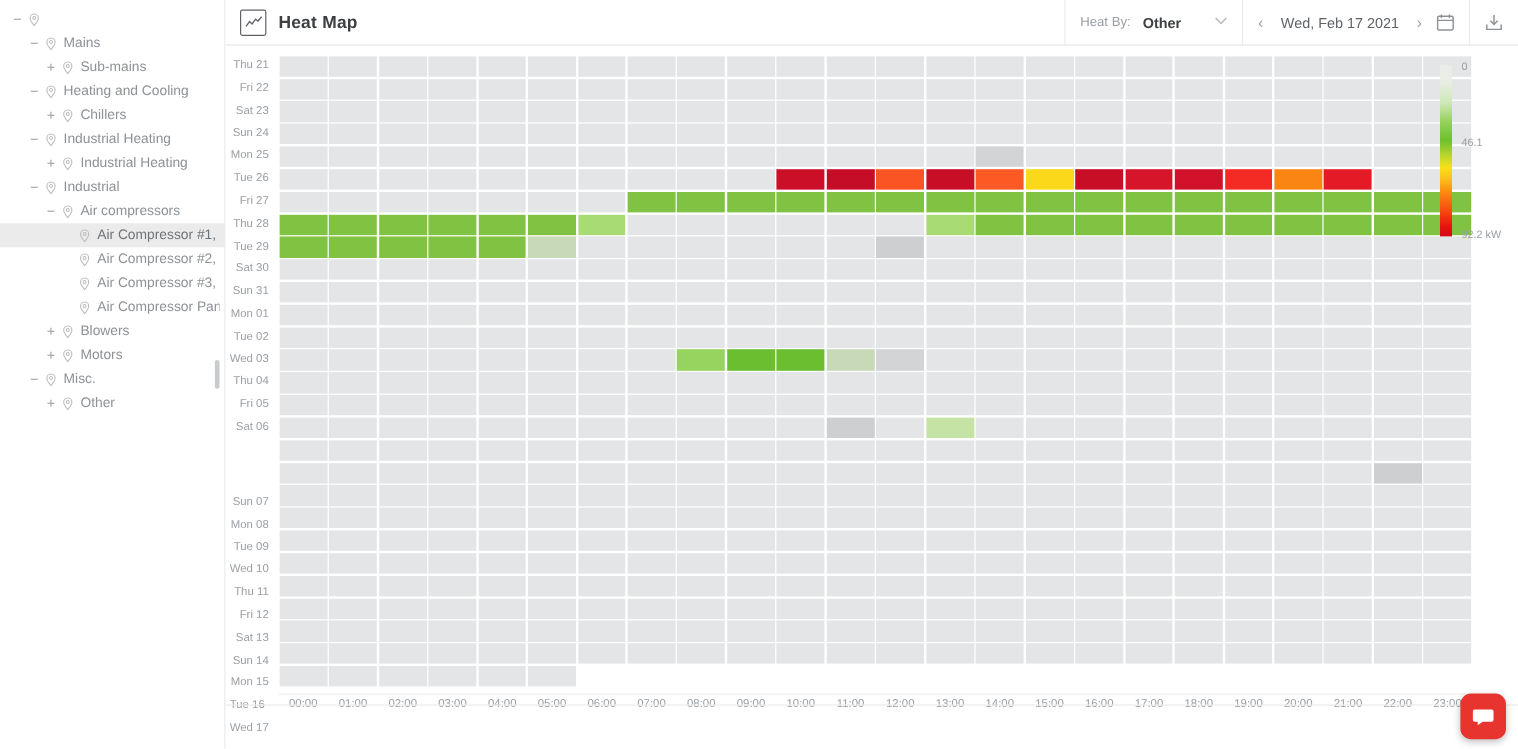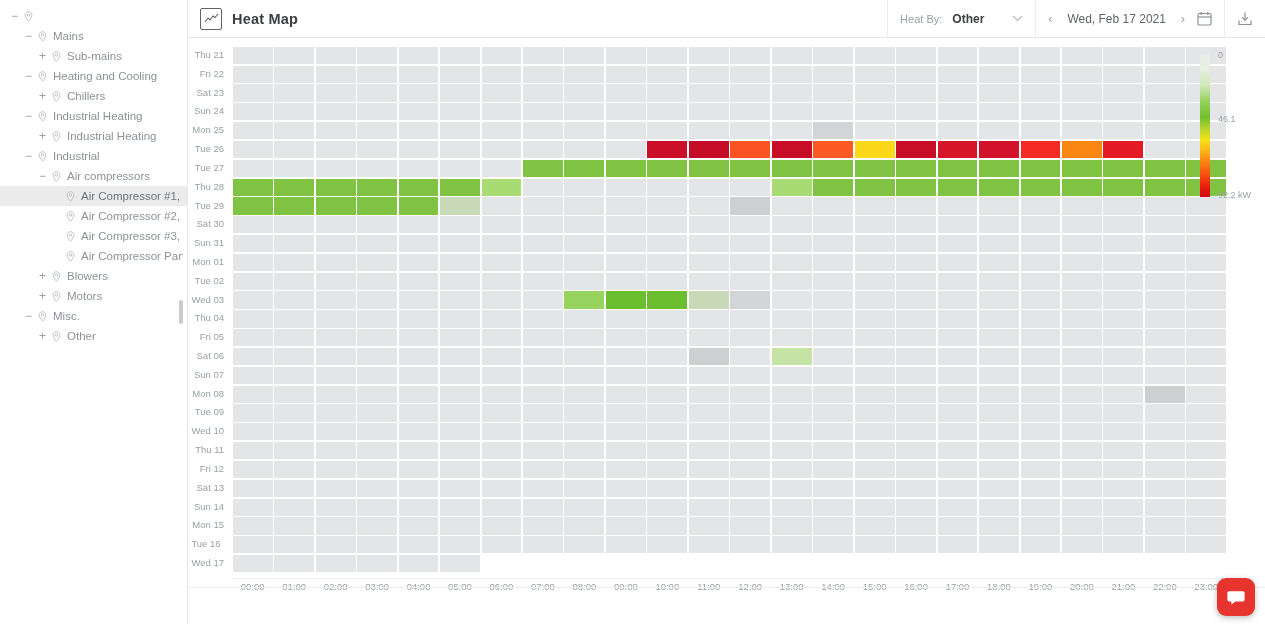--- a/index.html
+++ b/index.html
@@ -356,32 +356,32 @@
     </div>
 
     <div id="plot-wrap">
       <div id="ylabels">
           <div style="height: 18.8214px; line-height: 18.8214px;">Thu 21</div>
           <div style="height: 18.8214px; line-height: 18.8214px;">Fri 22</div>
           <div style="height: 18.8214px; line-height: 18.8214px;">Sat 23</div>
           <div style="height: 18.8214px; line-height: 18.8214px;">Sun 24</div>
           <div style="height: 18.8214px; line-height: 18.8214px;">Mon 25</div>
           <div style="height: 18.8214px; line-height: 18.8214px;">Tue 26</div>
-          <div style="height: 18.8214px; line-height: 18.8214px;">Tue 27</div>
+          <div style="height: 18.8214px; line-height: 18.8214px;">Fri 27</div>
           <div style="height: 18.8214px; line-height: 18.8214px;">Thu 28</div>
           <div style="height: 18.8214px; line-height: 18.8214px;">Tue 29</div>
           <div style="height: 18.8214px; line-height: 18.8214px;">Sat 30</div>
           <div style="height: 18.8214px; line-height: 18.8214px;">Sun 31</div>
           <div style="height: 18.8214px; line-height: 18.8214px;">Mon 01</div>
           <div style="height: 18.8214px; line-height: 18.8214px;">Tue 02</div>
           <div style="height: 18.8214px; line-height: 18.8214px;">Wed 03</div>
           <div style="height: 18.8214px; line-height: 18.8214px;">Thu 04</div>
           <div style="height: 18.8214px; line-height: 18.8214px;">Fri 05</div>
           <div style="height: 18.8214px; line-height: 18.8214px;">Sat 06</div>
-          <div style="height: 18.8214px; line-height: 18.8214px;">Sun 07</div>
+          <div style="height: 18.8214px; line-height: 18.8214px; margin-top: 44px;">Sun 07</div>
           <div style="height: 18.8214px; line-height: 18.8214px;">Mon 08</div>
           <div style="height: 18.8214px; line-height: 18.8214px;">Tue 09</div>
           <div style="height: 18.8214px; line-height: 18.8214px;">Wed 10</div>
           <div style="height: 18.8214px; line-height: 18.8214px;">Thu 11</div>
           <div style="height: 18.8214px; line-height: 18.8214px;">Fri 12</div>
           <div style="height: 18.8214px; line-height: 18.8214px;">Sat 13</div>
           <div style="height: 18.8214px; line-height: 18.8214px;">Sun 14</div>
           <div style="height: 18.8214px; line-height: 18.8214px;">Mon 15</div>
           <div style="height: 18.8214px; line-height: 18.8214px; text-align: center;">Tue 16</div>
           <div style="height: 18.8214px; line-height: 18.8214px;">Wed 17</div>

